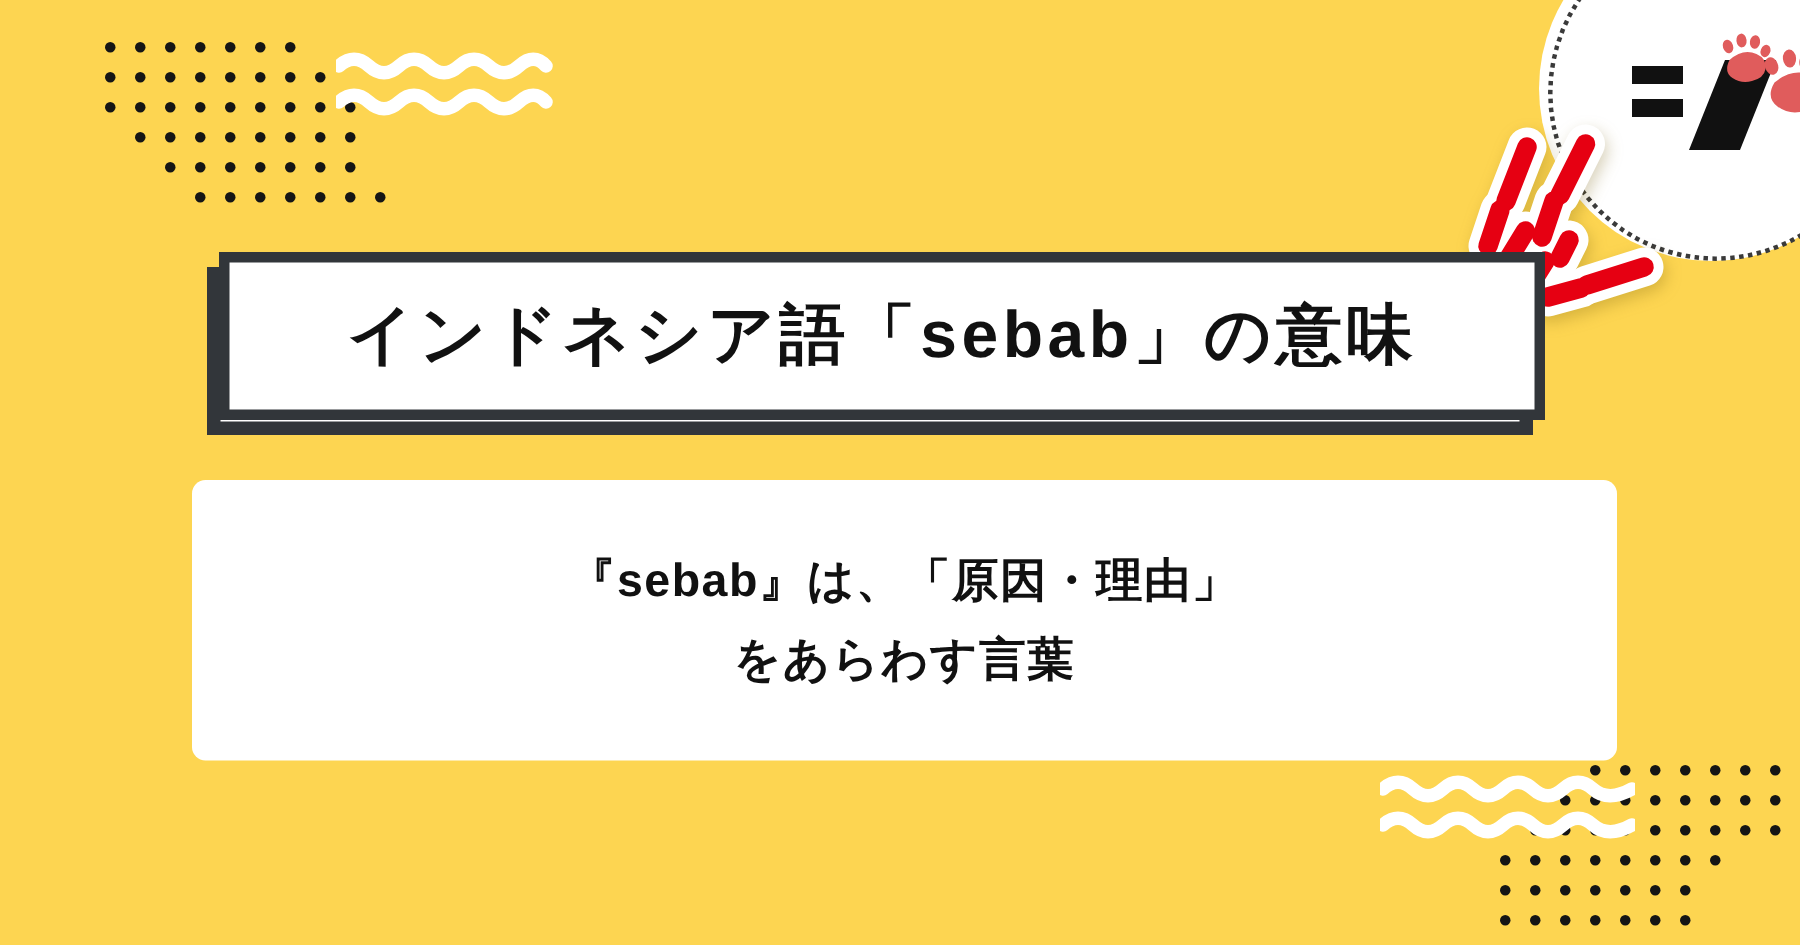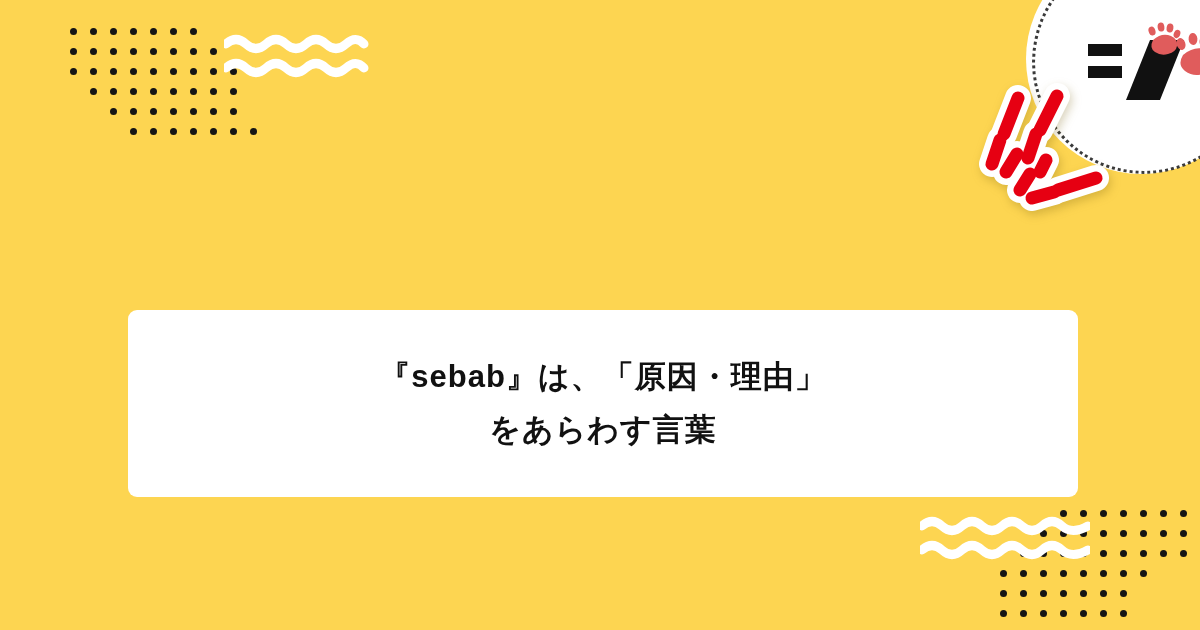--- a/index.html
+++ b/index.html
@@ -143,21 +143,21 @@
     color: #111111;
     letter-spacing: 3px;
     line-height: 1;
     white-space: nowrap;
   }
 
   
   #subtitle-card {
     position: absolute;
     left: 128px;
-    top: 310px;
+    top: 320px;
     width: 950px;
     height: 187px;
     background: #ffffff;
     border-radius: 9px;
     display: flex;
     align-items: center;
     justify-content: center;
   }
   #subtitle-text {
     font-size: 31px;
@@ -236,20 +236,26 @@
       <line x1="38" y1="72" x2="30" y2="96"></line>
       <line x1="74" y1="66" x2="66" y2="90"></line>
       <line x1="55" y1="86" x2="44" y2="104"></line>
       <line x1="84" y1="92" x2="78" y2="104"></line>
       <line x1="68" y1="106" x2="58" y2="122"></line>
       <line x1="92" y1="124" x2="70" y2="130"></line>
       <line x1="134" y1="110" x2="96" y2="122"></line>
     </g>
   </svg>
 
+  <div id="title-plaque">
+    <div id="title-plaque-shadow"></div>
+    <div id="title-plaque-face">
+      <div id="title-text">インドネシア語「sebab」の意味</div>
+    </div>
+  </div>
 
   <div id="subtitle-card">
     <div id="subtitle-text">『sebab』は、「原因・理由」
 をあらわす言葉</div>
   </div>
 
   <div id="dots-bottom-right" class="dot-grid">
     <span class="dot-row"><i class="dot"></i><i class="dot"></i><i class="dot"></i><i class="dot"></i><i class="dot"></i><i class="dot"></i><i class="dot"></i></span>
     <span class="dot-row"><i class="dot"></i><i class="dot"></i><i class="dot"></i><i class="dot"></i><i class="dot"></i><i class="dot"></i><i class="dot"></i><i class="dot"></i></span>
     <span class="dot-row"><i class="dot"></i><i class="dot"></i><i class="dot"></i><i class="dot"></i><i class="dot"></i><i class="dot"></i><i class="dot"></i><i class="dot"></i><i class="dot"></i></span>

